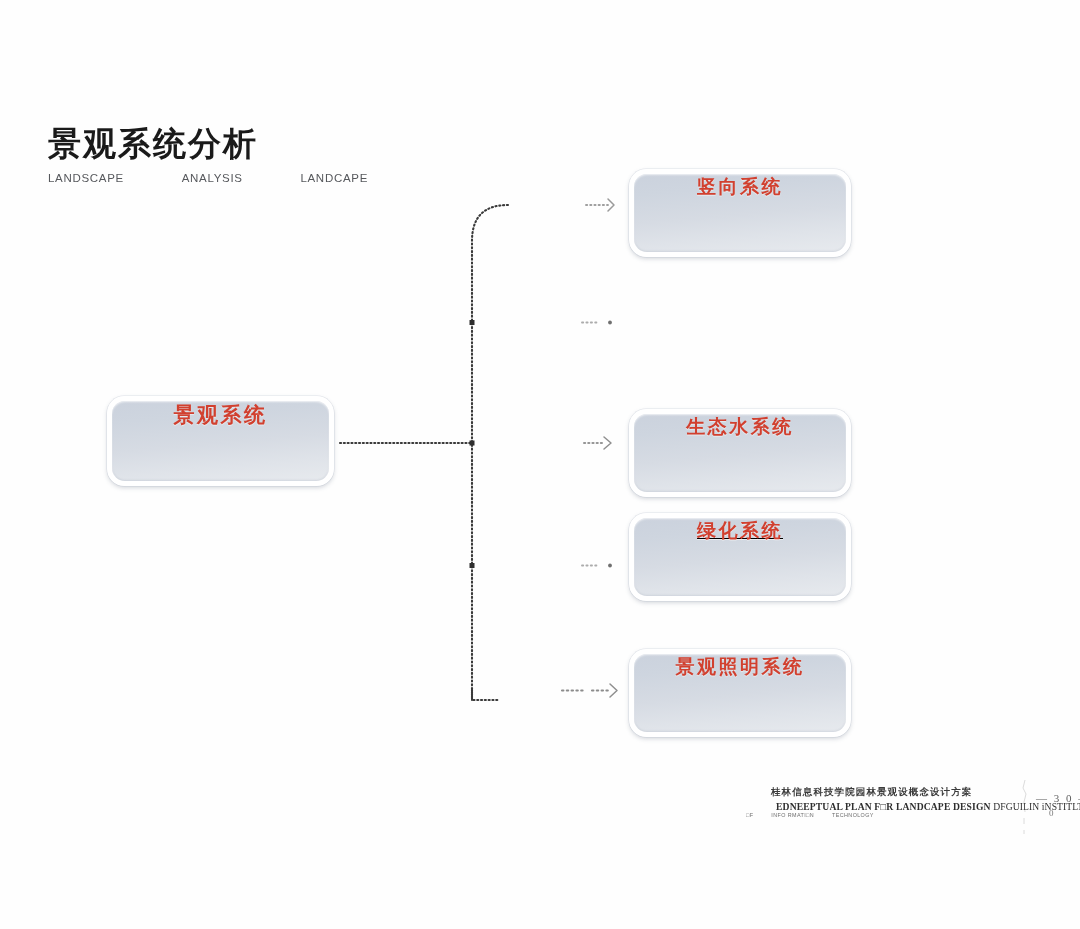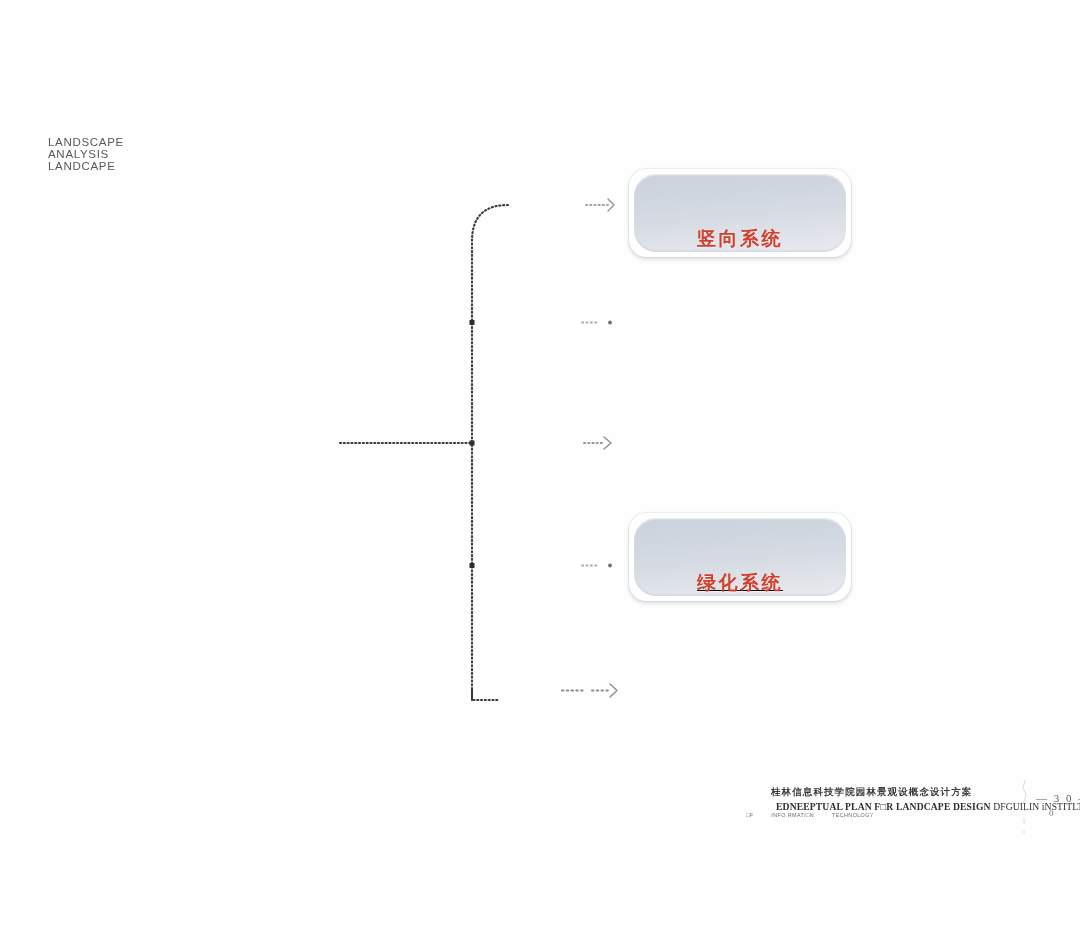--- a/index.html
+++ b/index.html
@@ -32,21 +32,20 @@
   }
   #subtitle-row {
     margin-top: 10px;
     width: 320px;
     display: flex;
     justify-content: space-between;
     font-size: 11.5px;
     letter-spacing: 0.7px;
     color: #56585c;
     font-weight: 400;
-    flex-direction: column;
   }
 
   
   #diagram {
     position: absolute;
     left: 0; top: 0;
     width: 1080px; height: 929px;
   }
   #connector-svg {
     position: absolute;
@@ -59,29 +58,29 @@
   .node {
     position: absolute;
     border-radius: 17px;
     background: #ffffff;
     padding: 5px;
     box-shadow: 0 2px 4px rgba(120,130,145,0.30),
                 0 0 0 0.5px rgba(205,212,222,0.55);
   }
   .node-inner {
     width: 100%; height: 100%;
-    border-radius: 22px;
+    border-radius: 13px;
     background: linear-gradient(175deg,
         #cbd2dd 0%,
         #ced5df 22%,
         #d6dbe3 52%,
         #dfe3e9 76%,
         #e7eaee 100%);
     display: flex;
-    align-items: flex-end;
+    align-items: flex-start;
     justify-content: center;
     box-shadow: inset 0 1px 2px rgba(255,255,255,0.75),
                 inset 0 -1px 2px rgba(160,170,185,0.30);
   }
   .node-label {
     font-family: "Liberation Serif", serif;
     font-weight: 700;
     color: #d1402f;
     letter-spacing: 2.5px;
     text-shadow: 0 1px 1px rgba(255,255,255,0.55);
@@ -163,20 +162,21 @@
     position: absolute;
     left: 1018px; top: 778px;
     width: 14px; height: 58px;
     opacity: 0.30;
   }
 </style>
 </head>
 <body>
 
 <div id="header-block">
+  <div id="page-title">景观系统分析</div>
   <div id="subtitle-row">
     <span>LANDSCAPE</span>
     <span>ANALYSIS</span>
     <span>LANDCAPE</span>
   </div>
 </div>
 
 <div id="diagram">
 
   <svg id="connector-svg" viewBox="0 0 1080 929" xmlns="http://www.w3.org/2000/svg">
@@ -217,35 +217,50 @@
     <path d="M 582 565.5 L 598 565.5" stroke="#9d9d9d" stroke-width="1.9" fill="none" stroke-dasharray="1.2 3.2" stroke-linecap="round" opacity="0.85"></path>
     <circle cx="610" cy="565.5" r="1.9" fill="#6f6f6f"></circle>
 
     <path d="M 472 690 L 472 700 L 500 700" stroke="#3a3a3a" stroke-width="2.1" fill="none" stroke-dasharray="1.1 2.7" stroke-linecap="round"></path>
     <path d="M 476 690.5 L 560 690.5" stroke="url(#fadeRight)" stroke-width="2.0" fill="none" stroke-dasharray="1.3 3.4" stroke-linecap="round"></path>
     <path d="M 562 690.5 L 584 690.5" stroke="#7f7f7f" stroke-width="2.1" fill="none" stroke-dasharray="1.4 3.4" stroke-linecap="round" opacity="0.9"></path>
     <path d="M 592 690.5 L 608 690.5" stroke="#7f7f7f" stroke-width="2.1" fill="none" stroke-dasharray="1.4 3.4" stroke-linecap="round" opacity="0.9"></path>
     <path d="M 610 684 L 617 690.5 L 610 697" stroke="#8f8f8f" stroke-width="1.5" fill="none" stroke-linecap="round" stroke-linejoin="round"></path>
   </svg>
 
+  <div class="node" id="node-root">
+    <div class="node-inner">
+      <span class="node-label">景观系统</span>
+    </div>
+  </div>
 
   <div class="node node-branch" id="node-b0">
     <div class="node-inner">
       <span class="node-label">竖向系统</span>
     </div>
   </div>
 
 
+  <div class="node node-branch" id="node-b2">
+    <div class="node-inner">
+      <span class="node-label">生态水系统</span>
+    </div>
+  </div>
 
   <div class="node node-branch" id="node-b3">
     <div class="node-inner">
       <span class="node-label">绿化系统</span>
     </div>
   </div>
 
+  <div class="node node-branch" id="node-b4">
+    <div class="node-inner">
+      <span class="node-label">景观照明系统</span>
+    </div>
+  </div>
 </div>
 
 <div id="footer">
   <div id="footer-cn">桂林信息科技学院园林景观设概念设计方案</div>
   <div id="footer-en">
     <span>EDNEEPTUAL PLAN F□R LANDCAPE DESIGN</span>
     <span class="light">DFGUILIN iNSTITLTE</span>
   </div>
   <div id="footer-sub">
     <span>□F</span>

